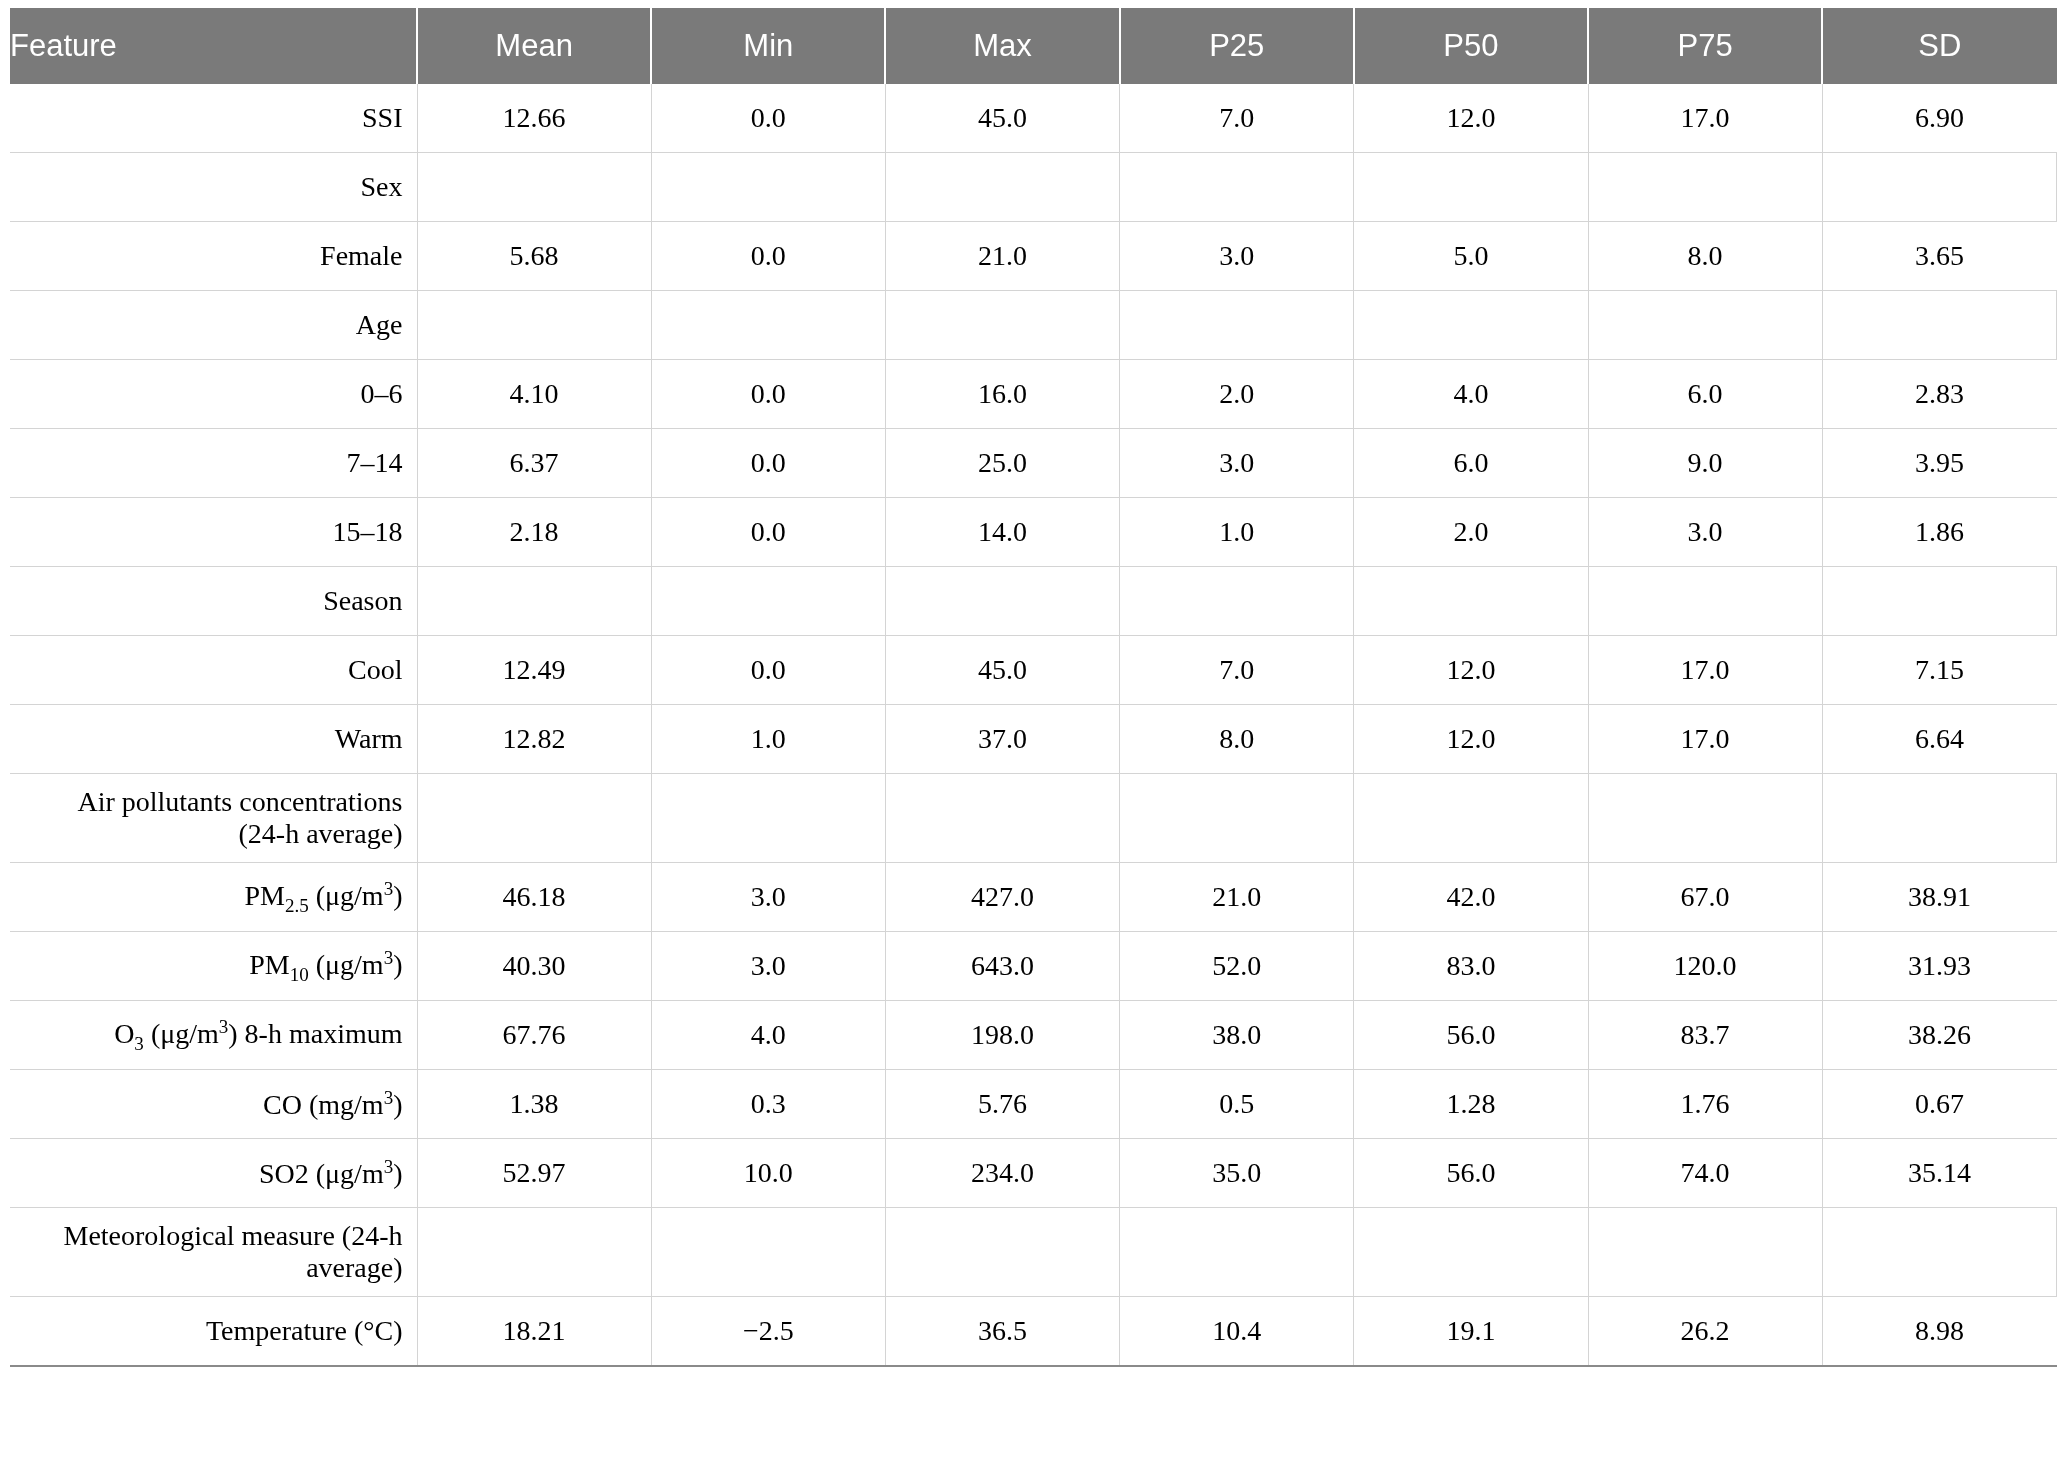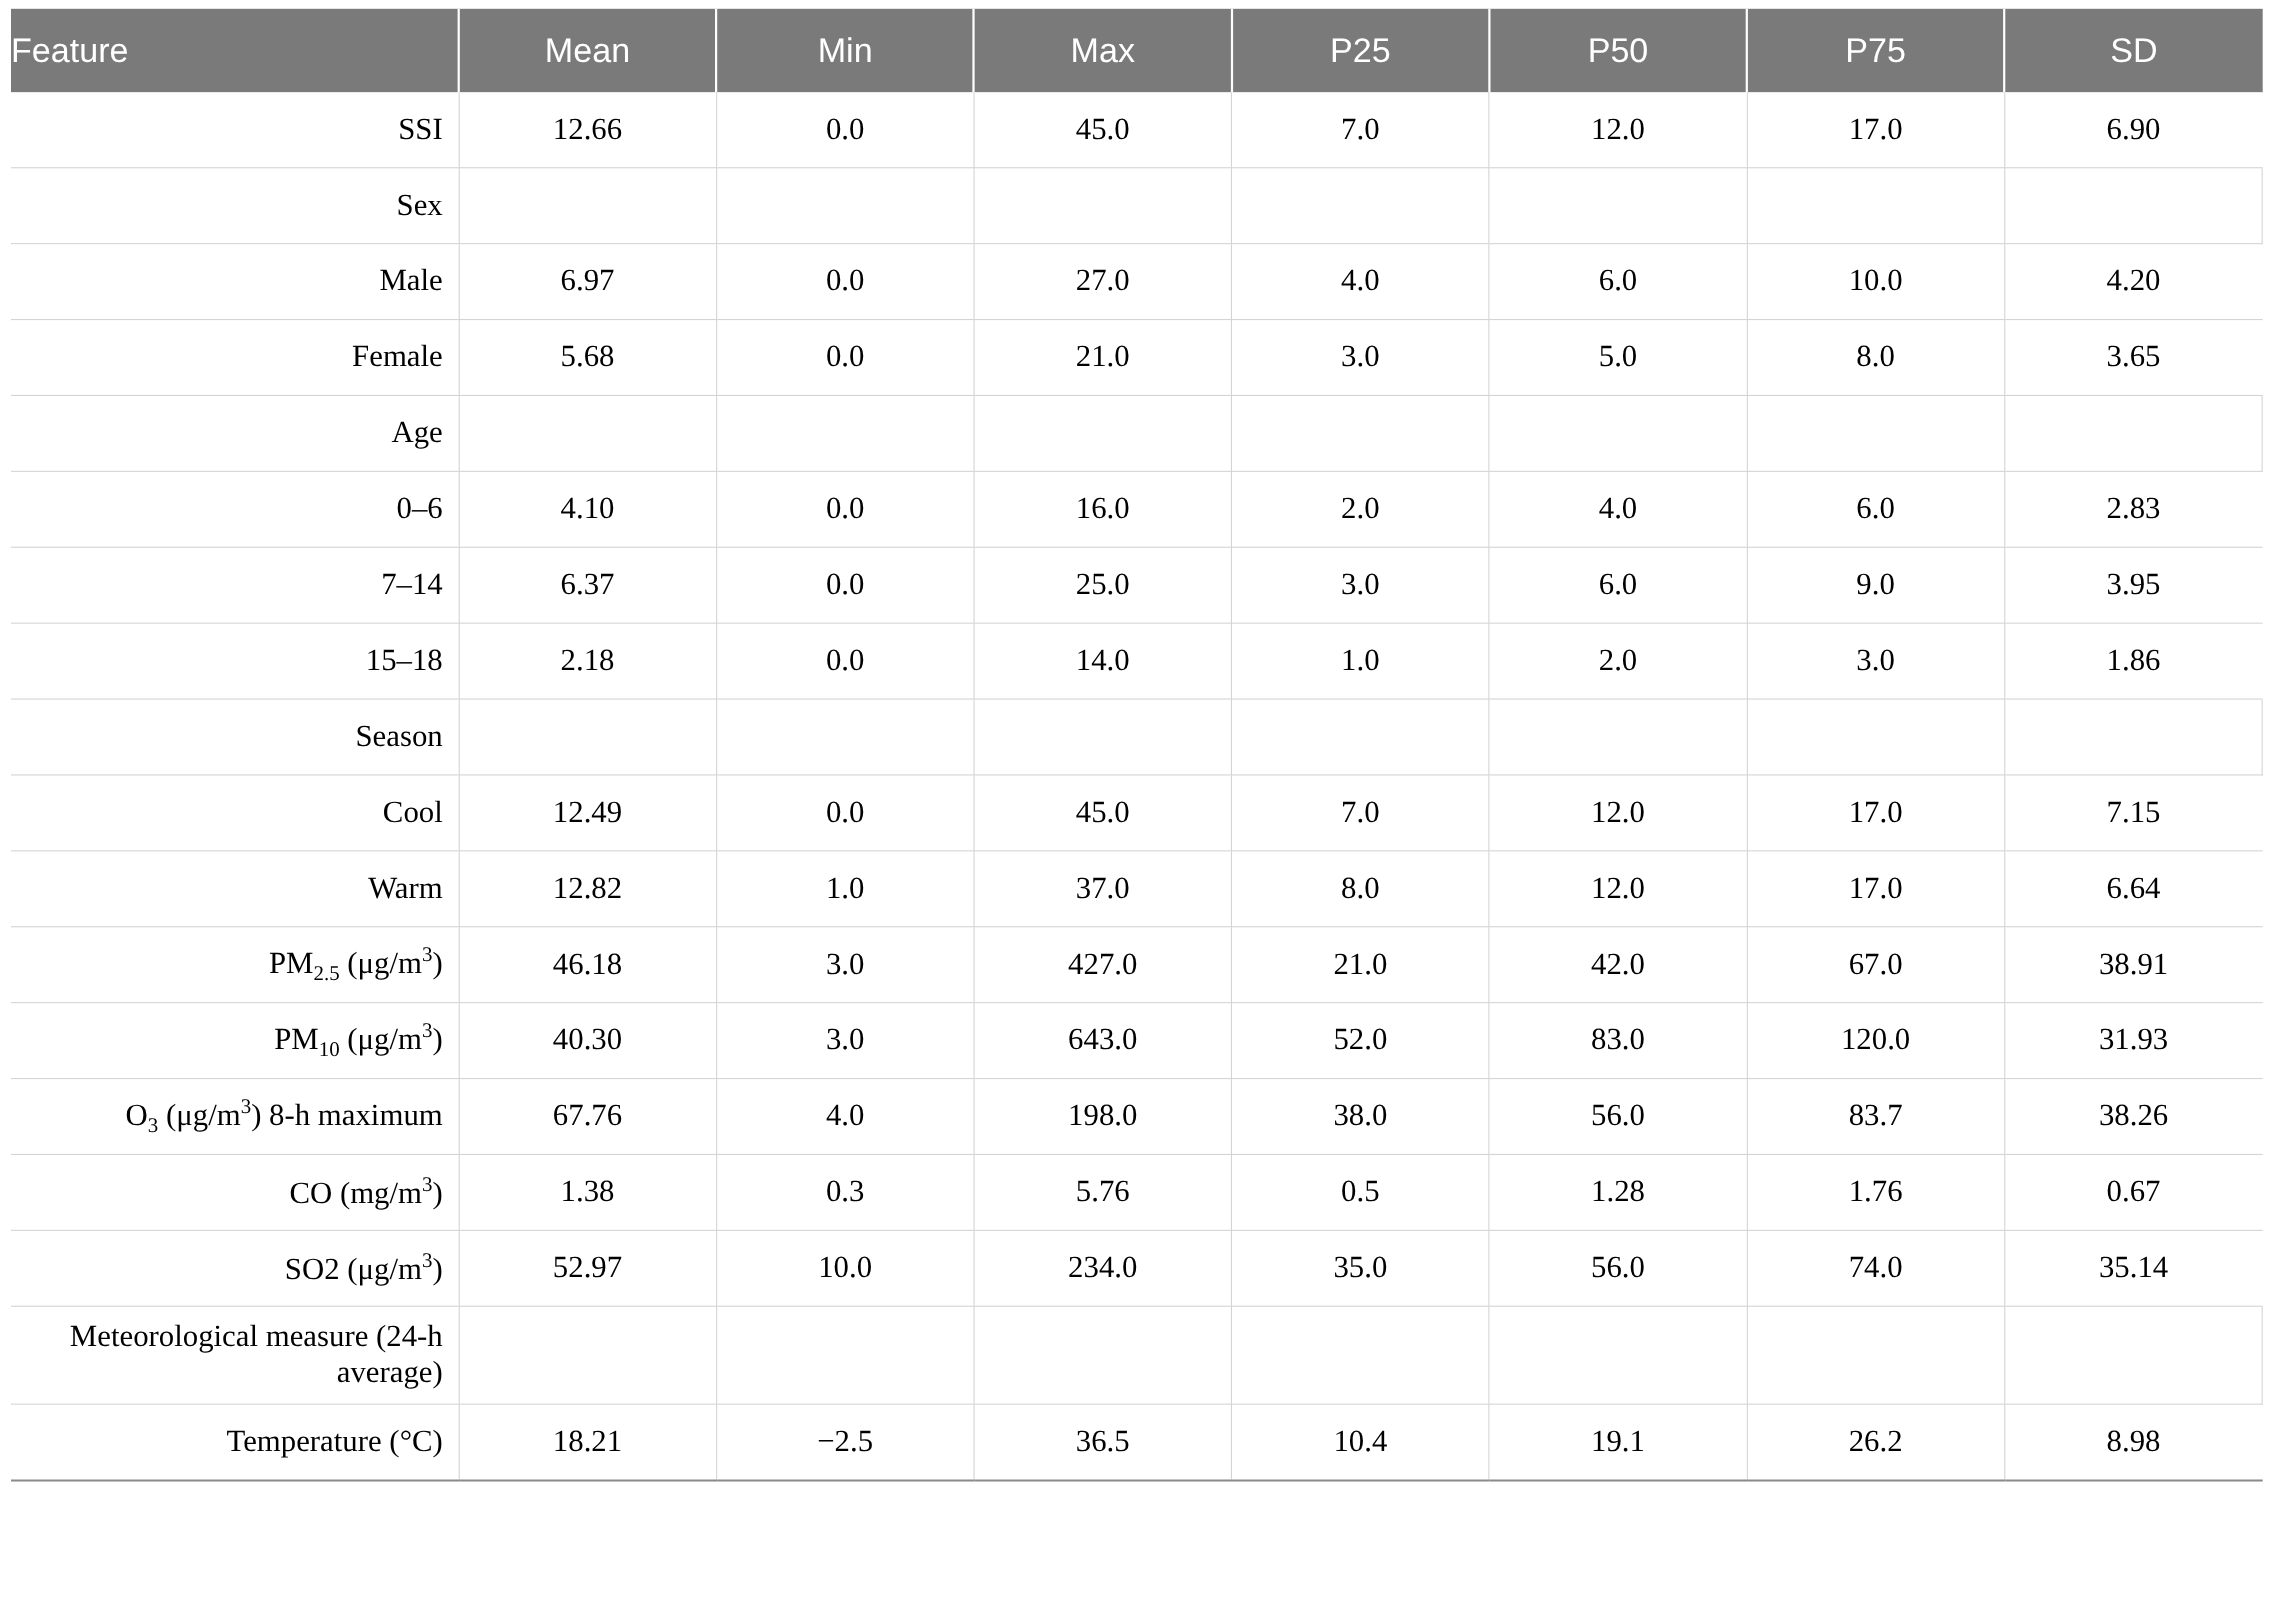--- a/index.html
+++ b/index.html
@@ -107,30 +107,20 @@
           <td class="label">Sex</td>
           <td class="empty-cell"></td>
           <td class="empty-cell"></td>
           <td class="empty-cell"></td>
           <td class="empty-cell"></td>
           <td class="empty-cell"></td>
           <td class="empty-cell"></td>
           <td class="empty-cell"></td>
         </tr>
         <tr class="item">
-          <td class="label">Male</td>
-          <td>6.97</td>
-          <td>0.0</td>
-          <td>27.0</td>
-          <td>4.0</td>
-          <td>6.0</td>
-          <td>10.0</td>
-          <td>4.20</td>
-        </tr>
-        <tr class="item">
           <td class="label">Female</td>
           <td>5.68</td>
           <td>0.0</td>
           <td>21.0</td>
           <td>3.0</td>
           <td>5.0</td>
           <td>8.0</td>
           <td>3.65</td>
         </tr>
         <tr class="group">
@@ -196,20 +186,30 @@
         <tr class="item">
           <td class="label">Warm</td>
           <td>12.82</td>
           <td>1.0</td>
           <td>37.0</td>
           <td>8.0</td>
           <td>12.0</td>
           <td>17.0</td>
           <td>6.64</td>
         </tr>
+        <tr class="group">
+          <td class="label">Air pollutants concentrations (24-h average)</td>
+          <td class="empty-cell"></td>
+          <td class="empty-cell"></td>
+          <td class="empty-cell"></td>
+          <td class="empty-cell"></td>
+          <td class="empty-cell"></td>
+          <td class="empty-cell"></td>
+          <td class="empty-cell"></td>
+        </tr>
         <tr class="item">
           <td class="label">PM<sub>2.5</sub> (μg/m<sup>3</sup>)</td>
           <td>46.18</td>
           <td>3.0</td>
           <td>427.0</td>
           <td>21.0</td>
           <td>42.0</td>
           <td>67.0</td>
           <td>38.91</td>
         </tr>

